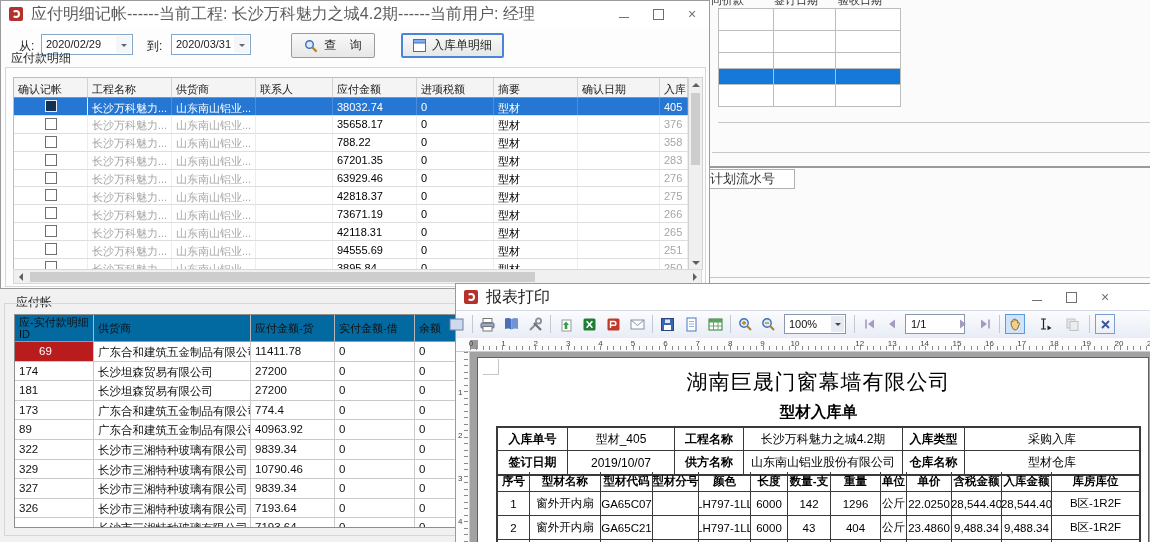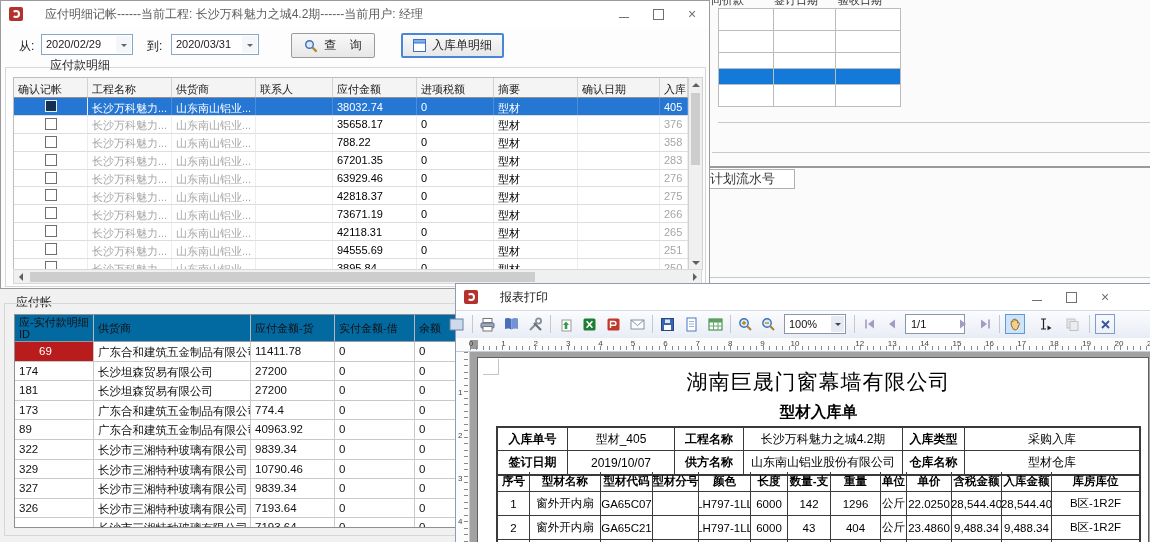--- a/index.html
+++ b/index.html
@@ -17,21 +17,21 @@
   .bg-line{position:absolute;background:#c9c9c9;z-index:1;}
   .bg-plan{position:absolute;left:706px;top:169px;width:84px;height:18px;background:#fff;border:1px solid #b0b0b0;
            font-size:13px;color:#333;line-height:18px;padding-left:3px;overflow:hidden;white-space:nowrap;z-index:1;}
 
   
   .win{position:absolute;background:#fdfdfd;border:1px solid #9b9b9b;box-sizing:border-box;}
   .titlebar{position:relative;height:26px;background:#ffffff;display:flex;align-items:center;padding-left:8px;}
   .app-icon{width:14px;height:14px;background:#b5312c;border-radius:2px;position:relative;flex:0 0 auto;}
   .app-icon::after{content:"";position:absolute;left:3px;top:3px;width:8px;height:8px;
                    border-radius:50%;border:2px solid #fff;border-left-color:transparent;box-sizing:border-box;}
-  .title-text{font-size:12px;color:#5c5c5c;margin-left:22px;white-space:nowrap;overflow:hidden;}
+  .title-text{font-size:16px;color:#5c5c5c;margin-left:8px;white-space:nowrap;overflow:hidden;}
   .cap-btns{position:absolute;right:0;top:0;height:26px;display:flex;}
   .cap{width:34px;height:26px;display:flex;align-items:center;justify-content:center;color:#707070;}
   .cap .mini{width:10px;height:1px;background:#707070;margin-top:6px;}
   .cap .maxi{width:9px;height:9px;border:1px solid #707070;}
   .cap .clos{font-size:14px;line-height:14px;color:#707070;}
 
   
   #w1{left:0;top:0;width:710px;height:289px;z-index:2;}
   .lbl{position:absolute;font-size:12px;color:#1a1a1a;}
   .combo{position:absolute;height:21px;background:#fff;border:1px solid #86a7c8;box-sizing:border-box;
@@ -264,41 +264,41 @@
     </div>
 
     <div class="lbl" style="left:18px;top:37px;">从:</div>
     <div class="combo" style="left:40px;top:33px;width:92px;">
       <span>2020/02/29</span>
       <div class="dd">
           <i></i>
         </div>
     </div>
     <div class="lbl" style="left:146px;top:37px;">到:</div>
-    <div class="combo" style="left:170px;top:33px;width:88px;">
+    <div class="combo" style="left:170px;top:33px;width:80px;">
       <span>2020/03/31</span>
       <div class="dd">
           <i></i>
         </div>
     </div>
 
     <div class="btn" style="left:290px;top:32px;width:84px;">
       <svg width="14" height="14" viewBox="0 0 14 14">
         <circle cx="5.5" cy="5.5" r="3.8" fill="#dce9f8" stroke="#3f6fb5" stroke-width="1.4"></circle>
         <path d="M8.6 8.6 L12.6 12.6" stroke="#b08a2e" stroke-width="2.2"></path>
       </svg><span>查    询</span>
     </div>
     <div class="btn focus" style="left:400px;top:32px;width:103px;">
       <svg width="13" height="13" viewBox="0 0 13 13">
         <rect x="0.5" y="0.5" width="12" height="12" fill="#fff" stroke="#3a6fd0"></rect>
         <rect x="0.5" y="0.5" width="12" height="3.5" fill="#7fb2e8" stroke="#3a6fd0"></rect>
       </svg><span>入库单明细</span>
     </div>
 
-    <div class="grp-label" style="left:10px;top:56px;margin-left:39px;">应付款明细</div>
+    <div class="grp-label" style="left:10px;top:49px;">应付款明细</div>
     <div class="grp-box" style="left:4px;top:66px;width:701px;height:220px;"></div>
 
     <div class="w1-table">
       <div class="w1-header">
           <div class="w1hc">确认记帐</div>
           <div class="w1hc">工程名称</div>
           <div class="w1hc">供货商</div>
           <div class="w1hc">联系人</div>
           <div class="w1hc">应付金额</div>
           <div class="w1hc">进项税额</div>

